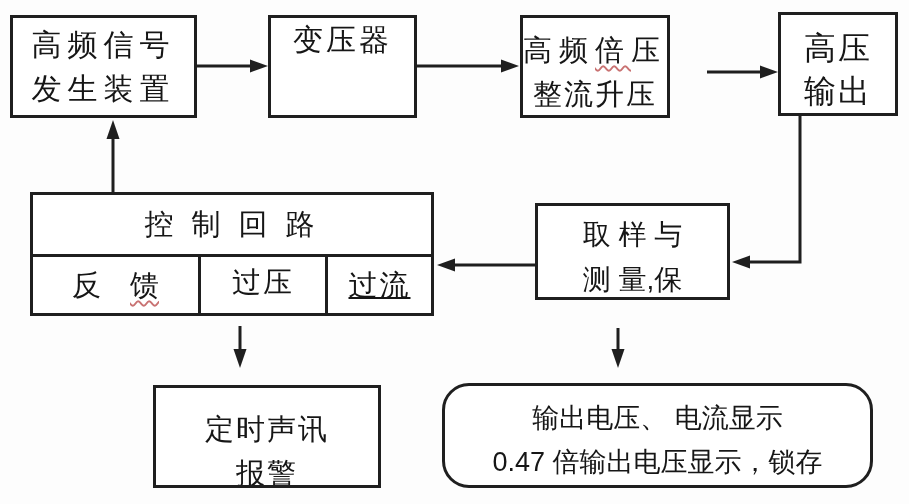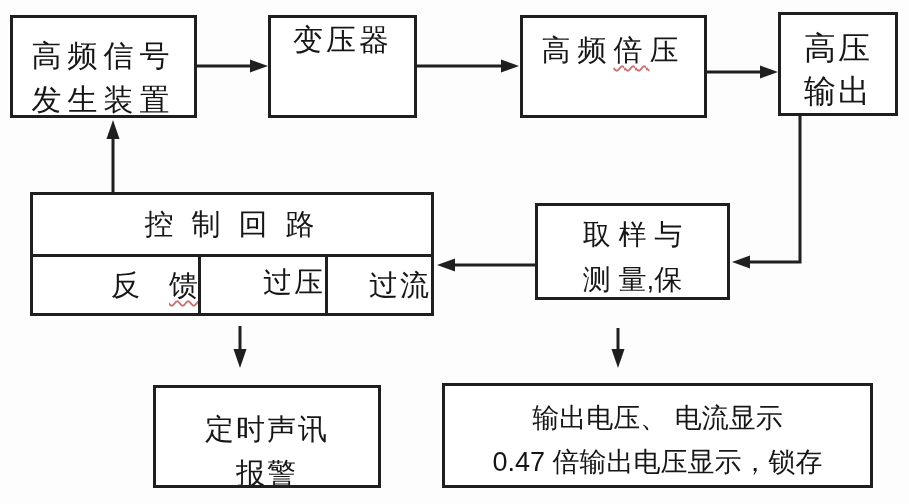--- a/index.html
+++ b/index.html
@@ -23,45 +23,45 @@
   .box{
     position:absolute;
     box-sizing:border-box;
     border:3px solid var(--line);
     background:#fff;
     text-align:center;
     overflow:hidden;
   }
   .ln{white-space:pre;}
   
-  .b1{left:10px;top:15px;width:187px;height:103px;padding-top:16px;font-size:30px;letter-spacing:6px;line-height:44px;}
+  .b1{left:10px;top:15px;width:187px;height:103px;padding-top:5px;font-size:30px;letter-spacing:6px;line-height:44px;}
   .b2{left:268px;top:15px;width:149px;height:103px;padding-top:0;font-size:30px;letter-spacing:3px;line-height:44px;}
-  .b3{left:520px;top:15px;width:187px;height:103px;padding-top:10px;font-size:29px;line-height:44px;}
+  .b3{left:520px;top:15px;width:150px;height:103px;padding-top:10px;font-size:29px;line-height:44px;}
   .b3 .l1{letter-spacing:7px;}
   .b3 .l2{letter-spacing:2px;}
   .b4{left:778px;top:12px;width:120px;height:104px;padding-top:12px;font-size:32px;letter-spacing:2px;line-height:43px;}
   
   .ctrl{left:30px;top:192px;width:404px;height:124px;padding:0;}
   .ctrl-title{
     height:59px;border-bottom:3px solid var(--line);
     font-size:29px;letter-spacing:5px;line-height:59px;white-space:pre;
   }
   .ctrl-cells{display:flex;height:59px;}
   .cell{
     box-sizing:border-box;flex:0 0 auto;
-    font-size:29px;line-height:56px;text-align:right;white-space:pre;
+    font-size:29px;line-height:56px;text-align:center;white-space:pre;
   }
   .cell-feedback{width:168px;border-right:3px solid var(--line);}
   .cell-overvolt{width:127px;border-right:3px solid var(--line);letter-spacing:2px;font-family:Liberation Mono, monospace;}
-  .cell-overcurr{width:103px;letter-spacing:2px;}
+  .cell-overcurr{width:103px;letter-spacing:2px;text-decoration:underline;}
   
   .samp{left:535px;top:203px;width:195px;height:97px;padding-top:6px;font-size:28px;line-height:45px;}
   
   .alarm{left:153px;top:385px;width:228px;height:103px;padding-top:19px;font-size:29px;letter-spacing:2px;line-height:44px;}
-  .disp{left:442px;top:383px;width:431px;height:105px;padding-top:10px;font-size:27px;line-height:44px;}
+  .disp{left:442px;top:383px;width:431px;height:105px;padding-top:10px;font-size:27px;line-height:44px;border-radius:27px;}
   .wavy{
     text-decoration-line:underline;
     text-decoration-style:wavy;
     text-decoration-color:var(--wavy);
     text-decoration-thickness:1.5px;
     text-underline-offset:5px;
   }
 </style>
 </head>
 <body>
@@ -107,20 +107,21 @@
     <div class="ln">高频信号</div>
     <div class="ln">发生装置</div>
   </div>
 
   <div class="box b2">
     <div class="ln">变压器</div>
   </div>
 
   <div class="box b3">
     <div class="ln l1"><span>高频</span><span class="wavy">倍</span><span>压</span></div>
+    <div class="ln l2">整流升压</div>
   </div>
 
   <div class="box b4">
     <div class="ln">高压</div>
     <div class="ln">输出</div>
   </div>
 
   <div class="box ctrl">
     <div class="ctrl-title">控 制 回 路</div>
     <div class="ctrl-cells">

